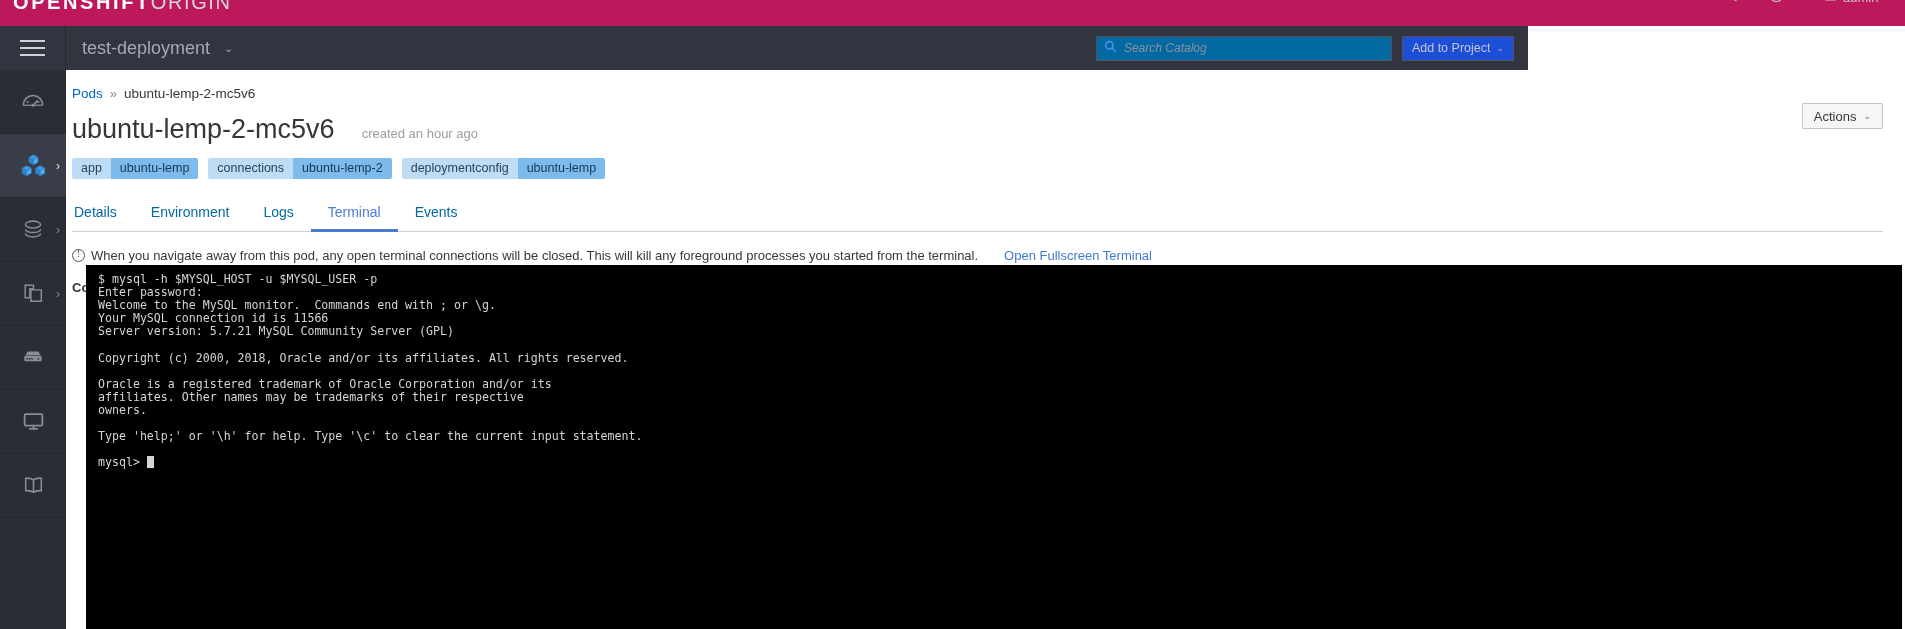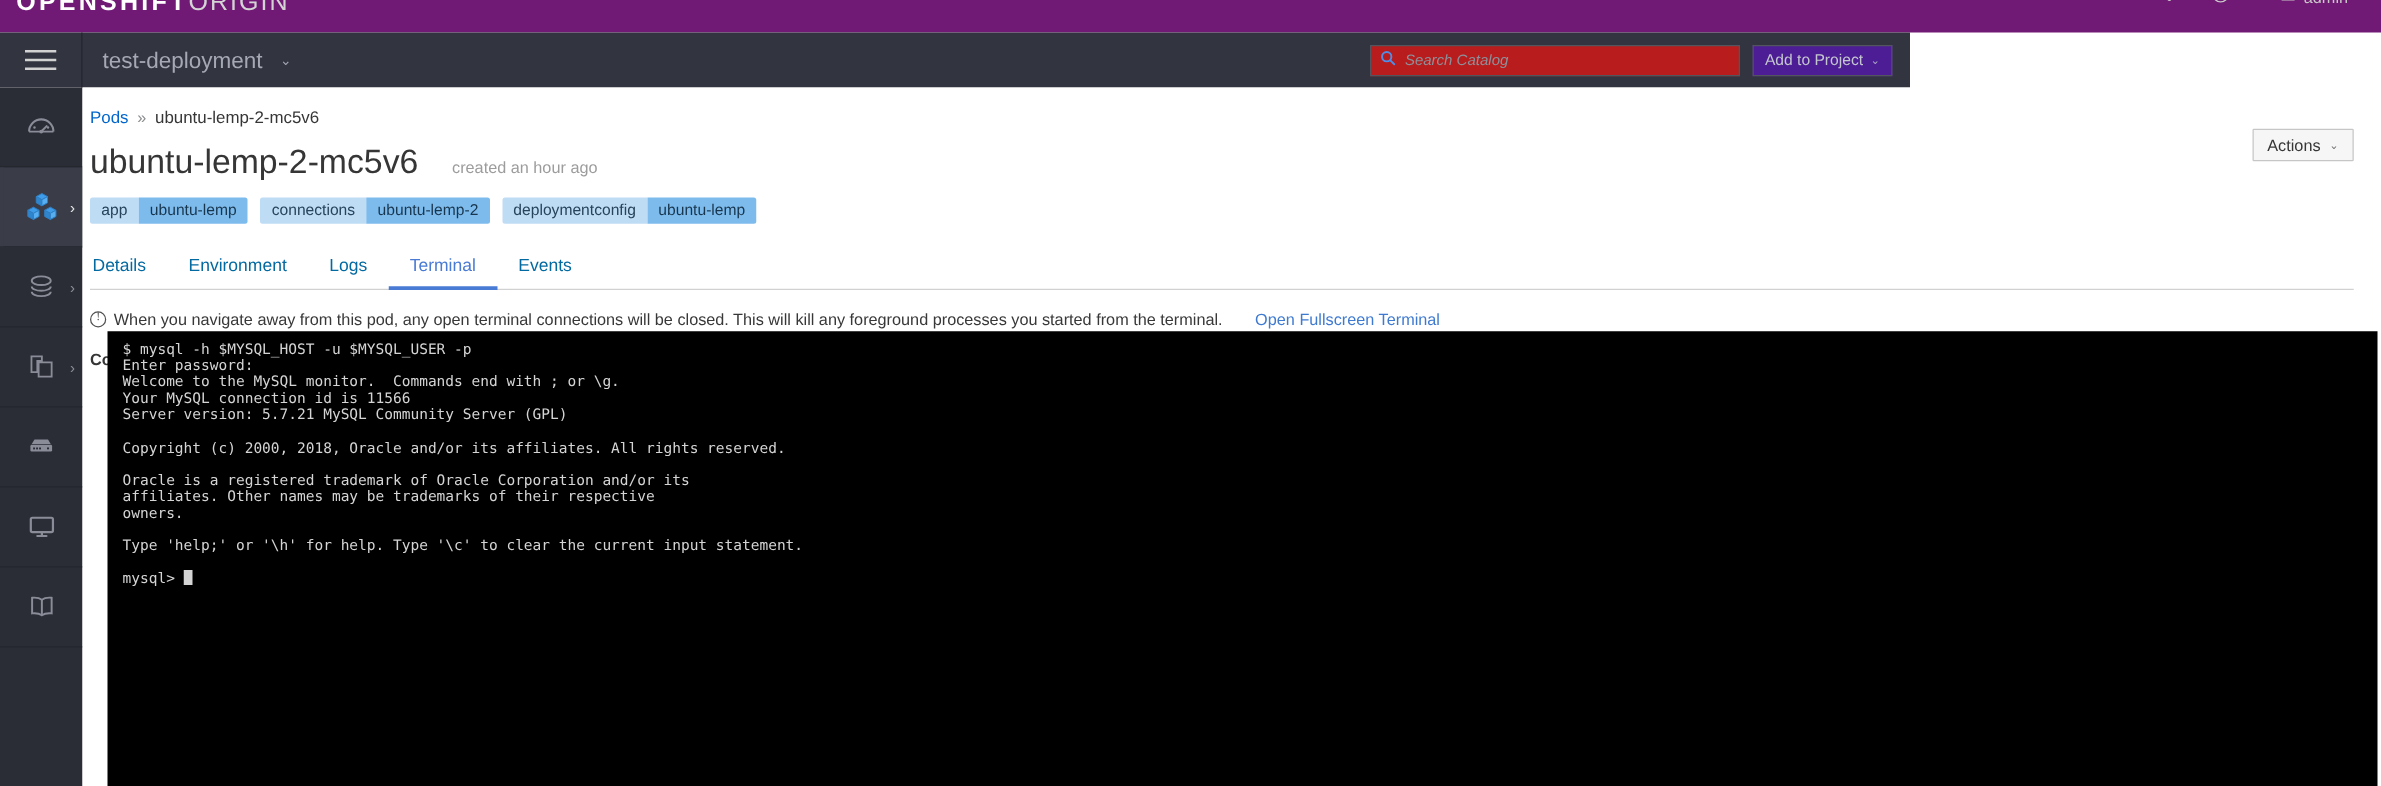--- a/index.html
+++ b/index.html
@@ -8,21 +8,21 @@
     overflow: hidden;
     background: #fff;
     font-family: "Liberation Sans", sans-serif;
     -webkit-font-smoothing: antialiased;
   }
 
   
   .masthead {
     position: absolute; top: 0; left: 0;
     width: 1905px; height: 26px;
-    background: #701a75;
+    background: #be185d;
     display: flex; align-items: flex-start;
     overflow: hidden;
   }
   .brand {
     margin-left: 13px;
     margin-top: -9px;
     font-size: 20px;
     letter-spacing: 2.6px;
     color: #fff;
     font-weight: 700;
@@ -55,34 +55,34 @@
     box-shadow: 0 7px 0 #d2d2d2, 0 -7px 0 #d2d2d2;
   }
   .project-name {
     margin-left: 16px;
     color: #a6a9b5; font-size: 18px; white-space: nowrap;
   }
   .project-caret { margin-left: 14px; color: #a6a9b5; font-size: 11px; cursor:pointer; }
   .ctx-right { margin-left: auto; display: flex; align-items: center; margin-right: 14px; gap: 10px; }
   .search-box {
     width: 296px; height: 25px;
-    background: #b91c1c; border: 1px solid #52555e;
+    background: #0369a1; border: 1px solid #52555e;
     display: flex; align-items: center; padding: 0 7px; gap: 7px;
   }
   .search-box .mag { color: #4f8ee8; font-size: 13px; }
   .search-box input {
     background: transparent; border: 0; outline: none;
     color: #b9bbc4; font-size: 12px; font-style: italic;
     font-family: "Liberation Sans", sans-serif; width: 100%;
   }
   .search-box input::placeholder { color: #8d909b; font-style: italic; }
   .add-project {
     height: 25px; padding: 0 9px;
     display: flex; align-items: center; gap: 6px;
-    border: 1px solid #52555e; background: #4c1d95;
+    border: 1px solid #52555e; background: #1d4ed8;
     color: #c4c6cf; font-size: 12.5px; cursor: pointer;
   }
 
   
   .leftnav {
     position: absolute; top: 70px; left: 0;
     width: 66px; height: 559px;
     background: #2b2d36;
   }
   .nav-item {

